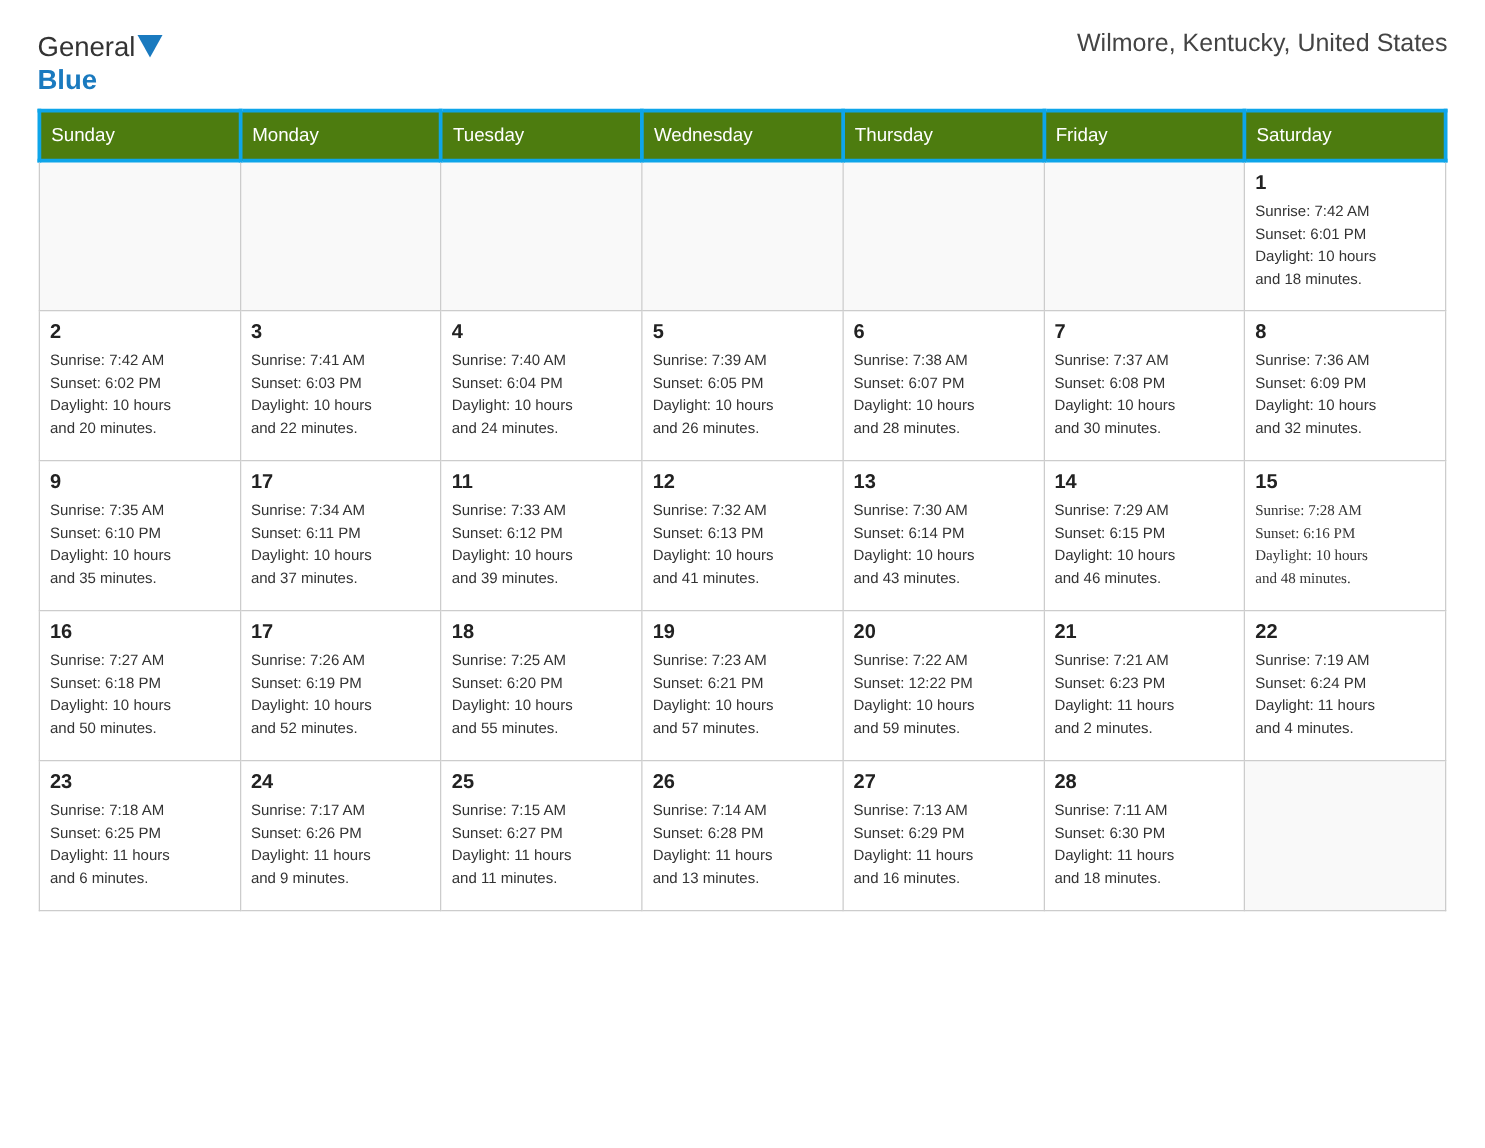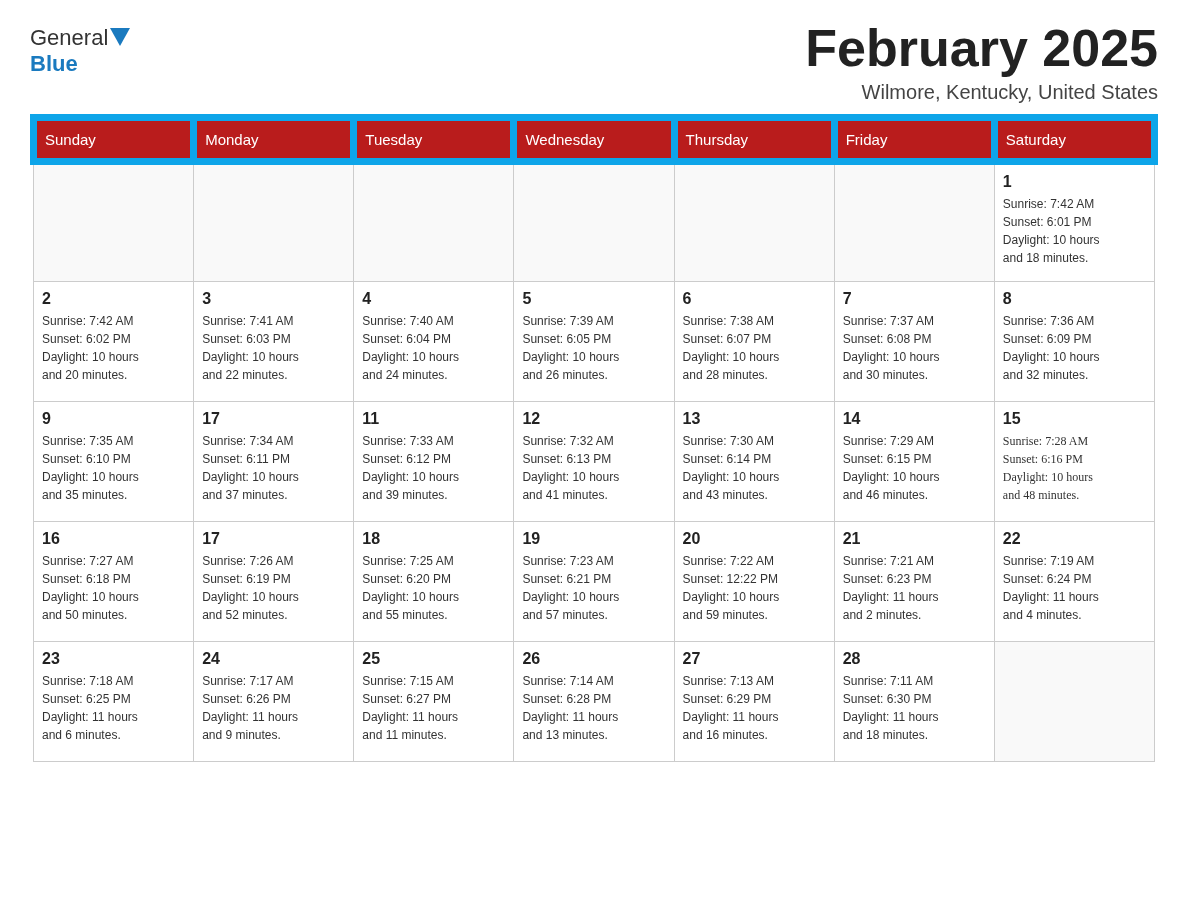--- a/index.html
+++ b/index.html
@@ -62,26 +62,26 @@
       font-size: 20px;
       color: #444;
       margin-top: 4px;
     }
     .calendar {
       width: 100%;
       border-collapse: collapse;
       margin-top: 8px;
     }
     .calendar th {
-      background-color: #b91c1c;
+      background-color: #4d7c0f;
       color: #fff;
       padding: 10px 8px;
       font-size: 15px;
       font-weight: normal;
-      border: 7px solid #0ea5e9;
+      border: 3px solid #0ea5e9;
       text-align: left;
     }
     .calendar td {
       border: 1px solid #ccc;
       vertical-align: top;
       padding: 8px 8px 8px 8px;
       width: calc(100% / 7);
       height: 120px;
     }
     .day-number {
@@ -106,21 +106,20 @@
   <div class="logo">
     <div class="logo-text">
       <span class="logo-general">General</span>
       <div class="logo-blue-part">
         <div class="logo-triangle"></div>
       </div>
     </div>
     <span class="logo-blue">Blue</span>
   </div>
   <div class="title-block">
-    <div class="month-title">February 2025</div>
     <div class="location-title">Wilmore, Kentucky, United States</div>
   </div>
 </div>
 
 <table class="calendar">
   <thead>
     <tr>
       <th>Sunday</th>
       <th>Monday</th>
       <th>Tuesday</th>

